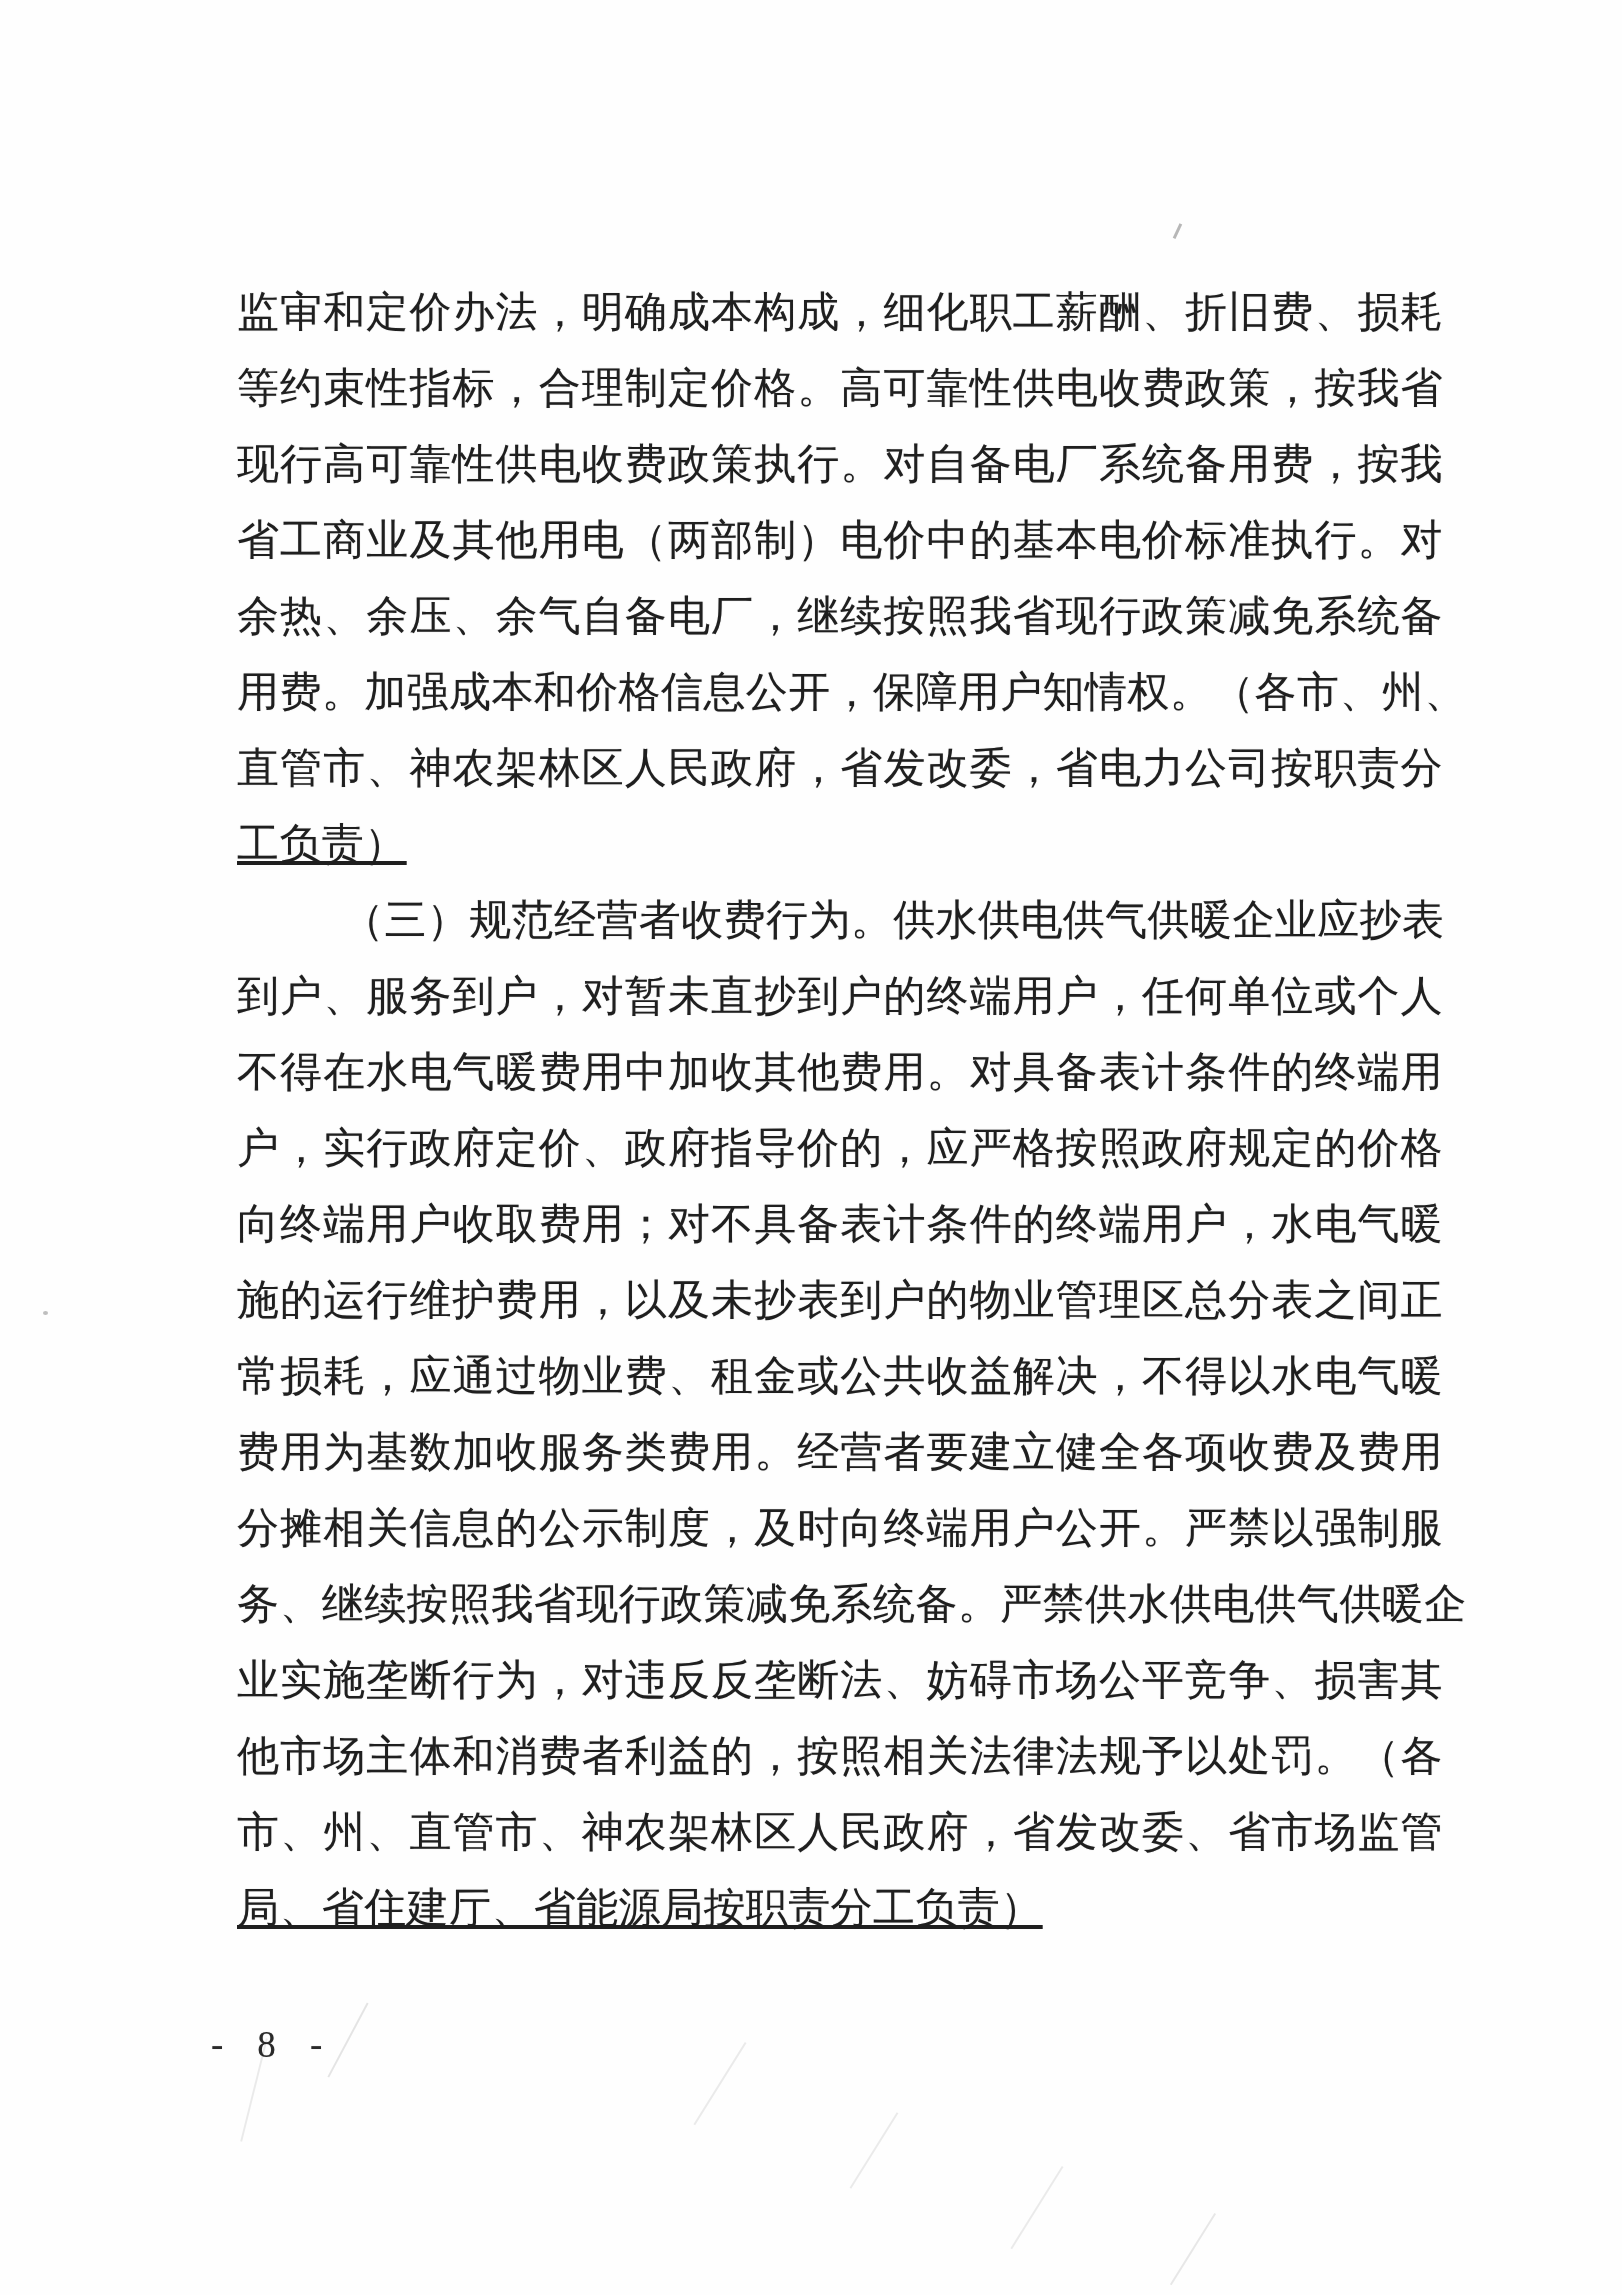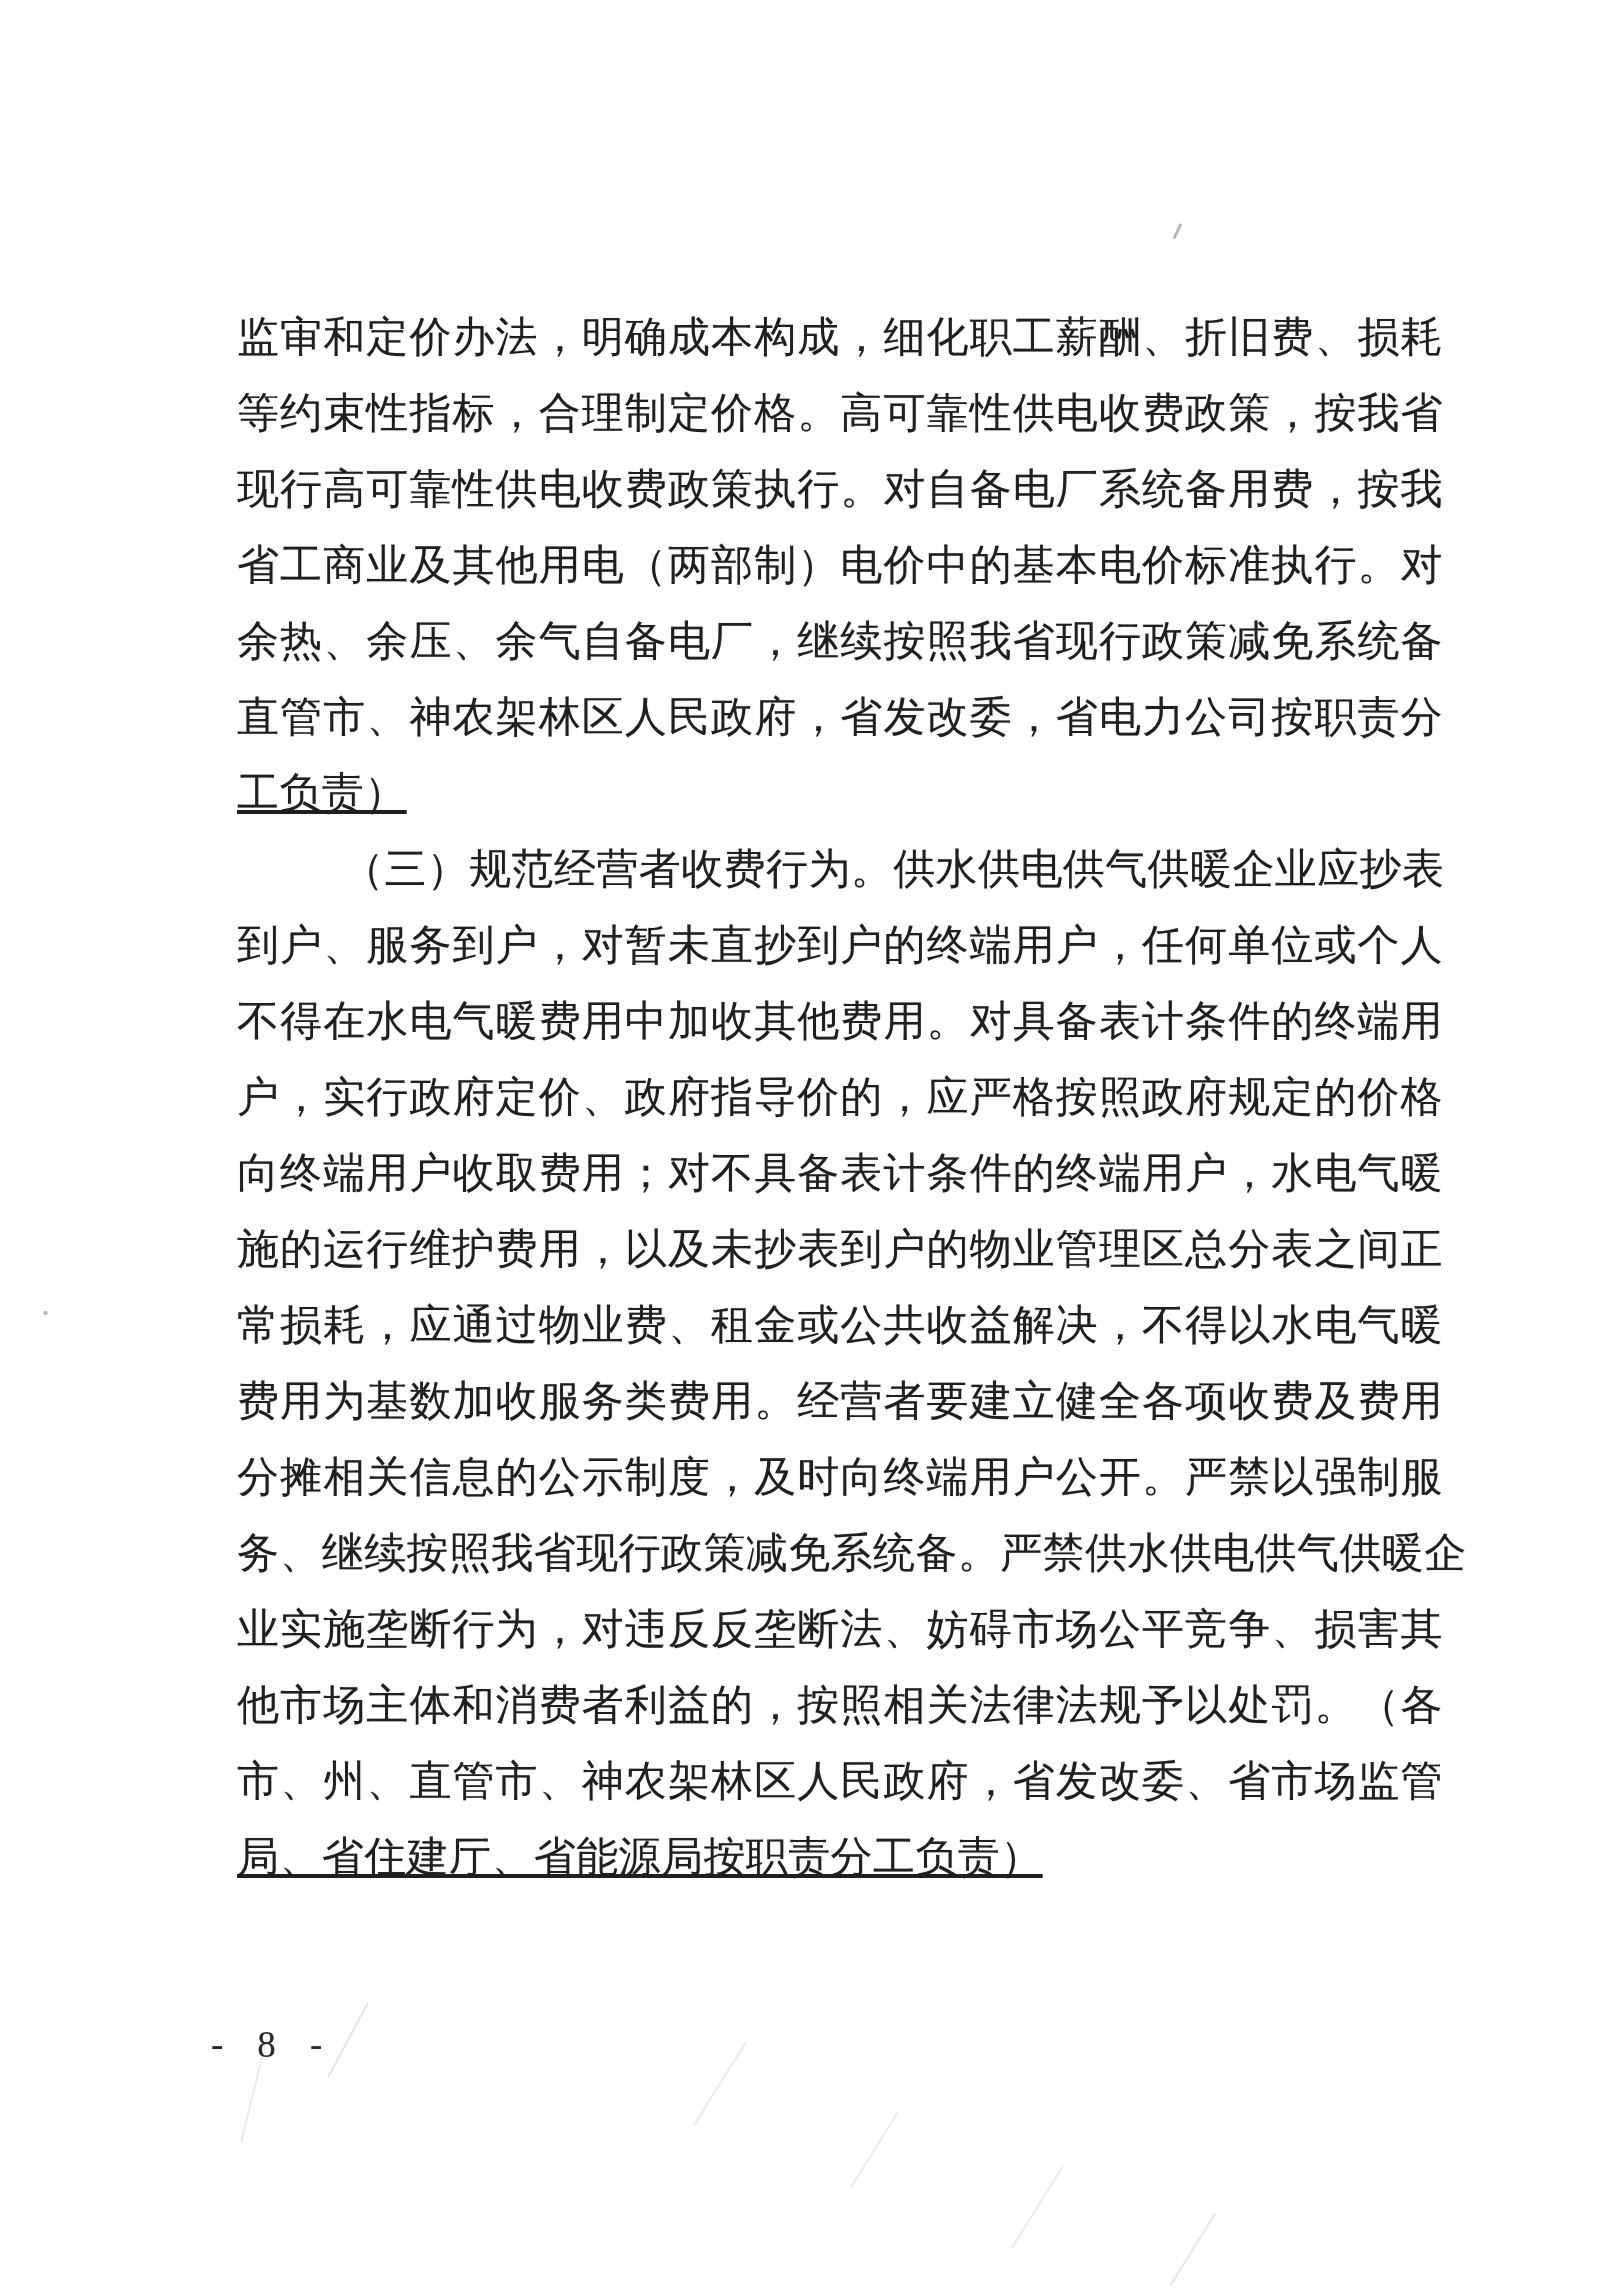--- a/index.html
+++ b/index.html
@@ -11,21 +11,21 @@
     position: relative;
     width: 1622px;
     height: 2295px;
     background: #fefefe;
     overflow: hidden;
     font-family: "Liberation Serif", "DejaVu Serif", serif;
   }
   .text-block {
     position: absolute;
     left: 237px;
-    top: 299px;
+    top: 274px;
     width: 1206px;
     color: #1f1f1f;
   }
   .line {
     height: 76px;
     line-height: 76px;
     font-size: 42px;
     white-space: nowrap;
     text-align: justify;
     text-align-last: justify;
@@ -67,20 +67,21 @@
 <body>
 
 <div class="page">
 
   <div class="text-block">
       <div class="line">监审和定价办法，明确成本构成，细化职工薪酬、折旧费、损耗</div>
       <div class="line">等约束性指标，合理制定价格。高可靠性供电收费政策，按我省</div>
       <div class="line">现行高可靠性供电收费政策执行。对自备电厂系统备用费，按我</div>
       <div class="line">省工商业及其他用电（两部制）电价中的基本电价标准执行。对</div>
       <div class="line">余热、余压、余气自备电厂，继续按照我省现行政策减免系统备</div>
+      <div class="line">用费。加强成本和价格信息公开，保障用户知情权。（各市、州、</div>
       <div class="line">直管市、神农架林区人民政府，省发改委，省电力公司按职责分</div>
       <div class="line para-end">工负责）</div>
       <div class="line indent">（三）规范经营者收费行为。供水供电供气供暖企业应抄表</div>
       <div class="line">到户、服务到户，对暂未直抄到户的终端用户，任何单位或个人</div>
       <div class="line">不得在水电气暖费用中加收其他费用。对具备表计条件的终端用</div>
       <div class="line">户，实行政府定价、政府指导价的，应严格按照政府规定的价格</div>
       <div class="line">向终端用户收取费用；对不具备表计条件的终端用户，水电气暖</div>
       <div class="line">施的运行维护费用，以及未抄表到户的物业管理区总分表之间正</div>
       <div class="line">常损耗，应通过物业费、租金或公共收益解决，不得以水电气暖</div>
       <div class="line">费用为基数加收服务类费用。经营者要建立健全各项收费及费用</div>

